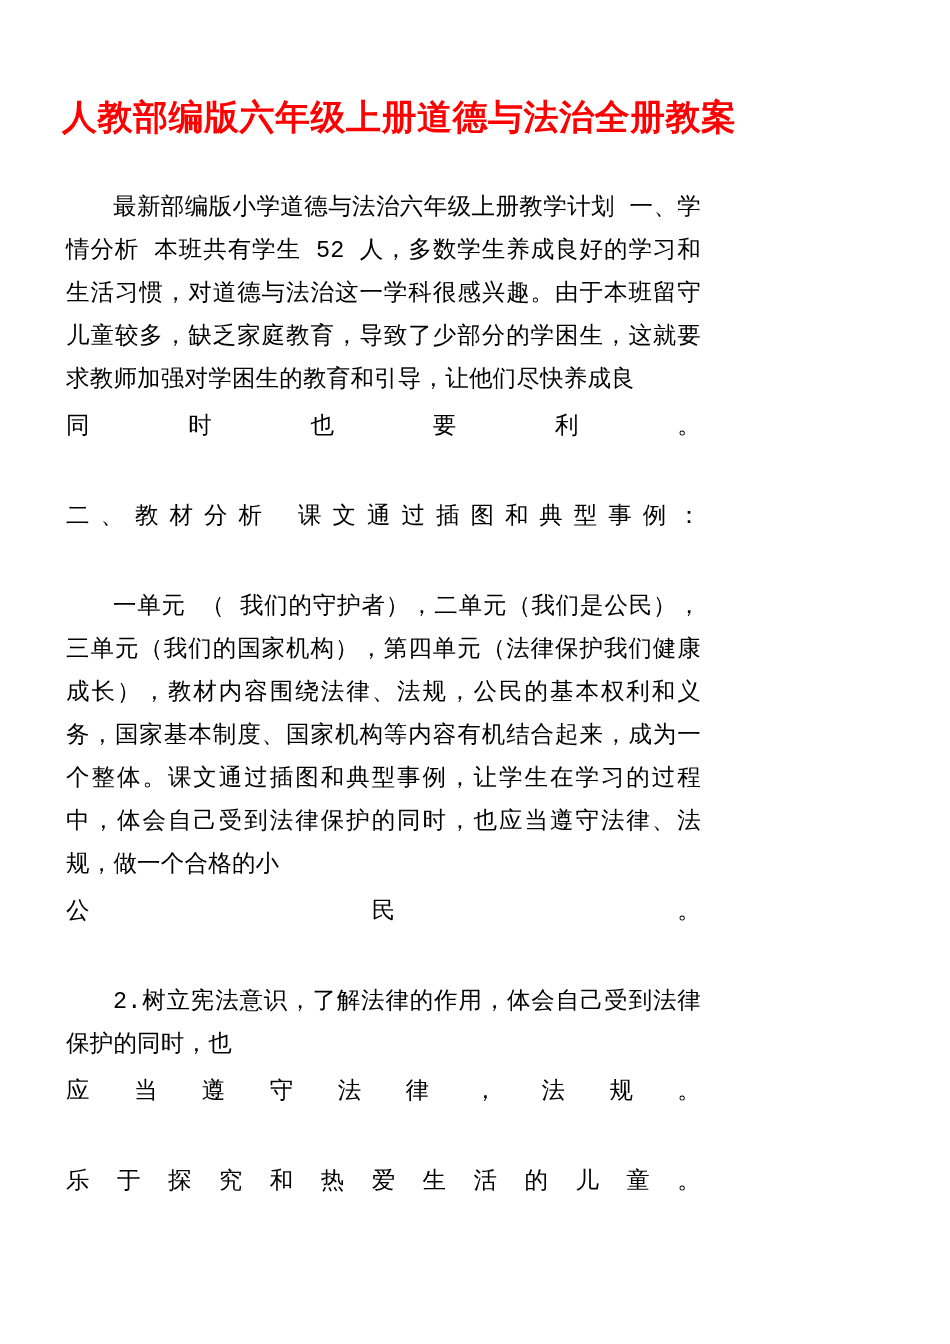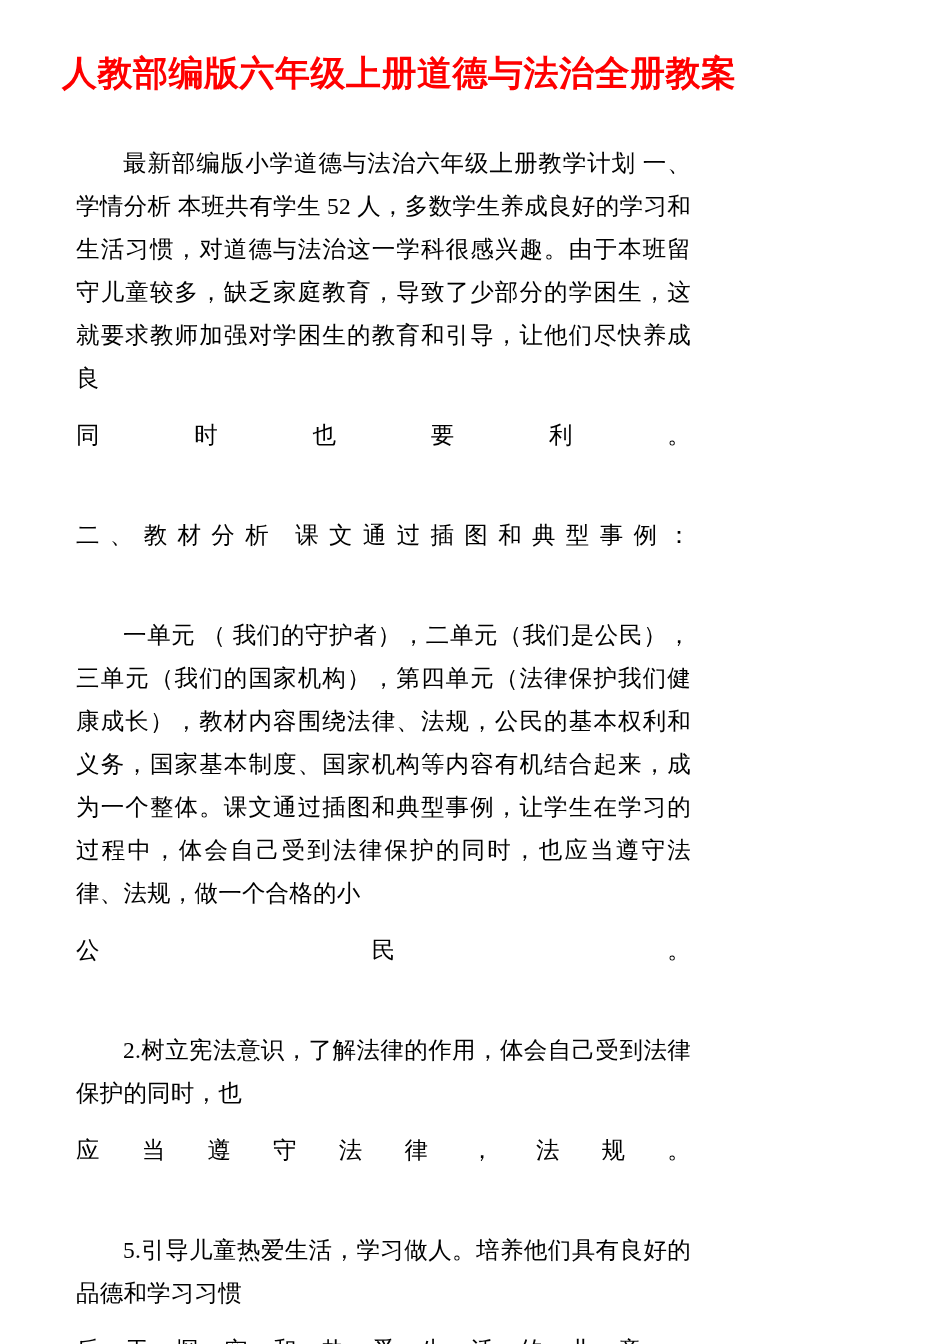--- a/index.html
+++ b/index.html
@@ -12,40 +12,41 @@
     height: 1344px;
     font-family: "Liberation Serif", "DejaVu Serif", serif;
     color: #000000;
     overflow: hidden;
   }
   .page {
     position: relative;
     width: 767px;
     height: 1344px;
     box-sizing: border-box;
-    padding: 52px 62px 40px 62px;
+    padding: 96px 62px 40px 62px;
   }
   .doc-title {
     font-family: "DejaVu Sans", "Liberation Sans", sans-serif;
     font-weight: bold;
     font-size: 35px;
     line-height: 1.25;
     color: #ff0000;
     text-align: center;
     letter-spacing: 0.5px;
     margin: 0 0 46px 0;
     white-space: nowrap;
   }
   .para {
     font-size: 23.5px;
     line-height: 43px;
     text-align: justify;
     text-justify: inter-ideograph;
-    margin: 14px;
+    margin: 4px;
     letter-spacing: 0.2px;
+    font-family: Liberation Mono, monospace;
   }
   .para.indent {
     text-indent: 2em;
   }
   
   .spread {
     display: block;
     text-align: justify;
     text-justify: inter-ideograph;
   }
@@ -83,20 +84,17 @@
 
   <p class="para indent">
     <span>2.树立宪法意识，了解法律的作用，体会自己受到法律保护的同时，也</span>
   </p>
   <p class="para">
     <span class="spread">应当遵守法律，法规。</span>
   </p>
 
 
 
-  <p class="para indent">
-    <span>5.引导儿童热爱生活，学习做人。培养他们具有良好的品德和学习习惯</span>
-  </p>
   <p class="para">
     <span class="spread">乐于探究和热爱生活的儿童。</span>
   </p>
 
 </div>
 
 </body></html>

